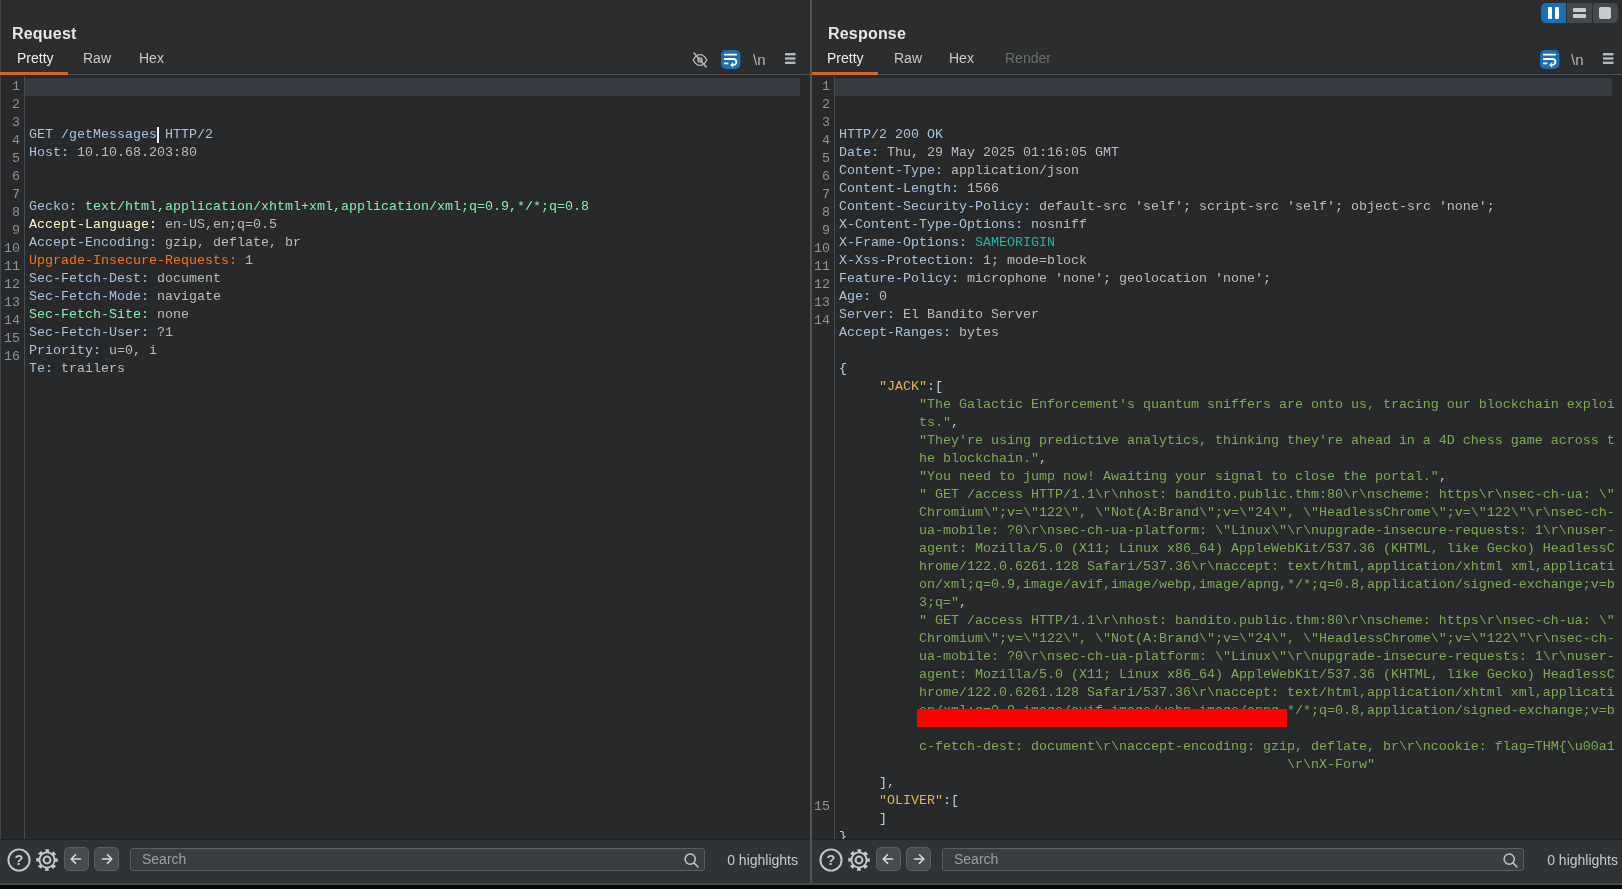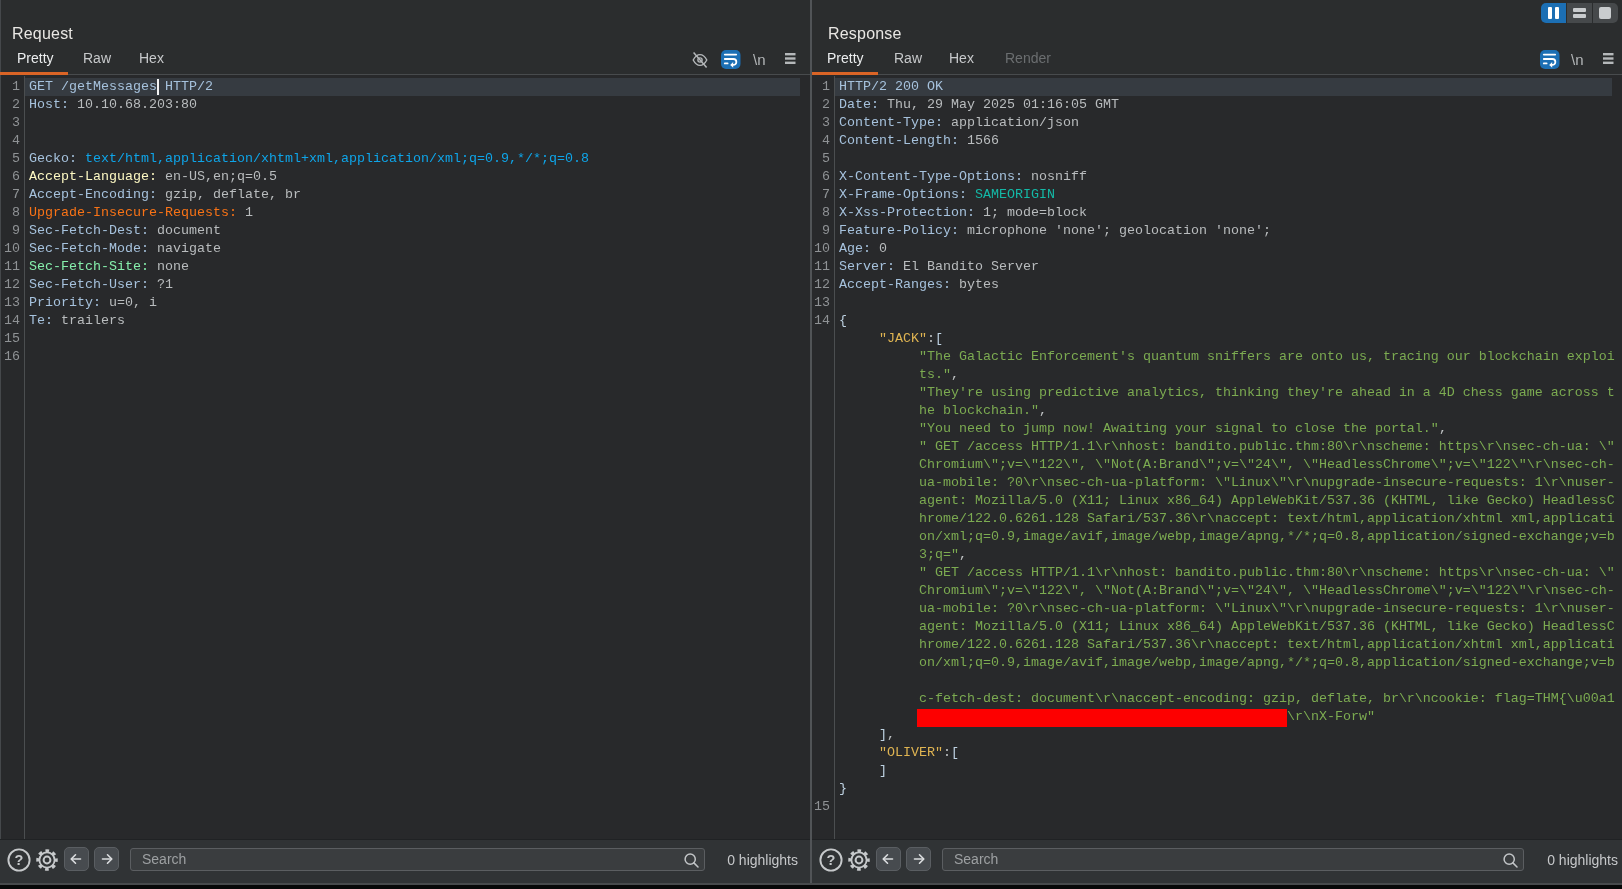--- a/index.html
+++ b/index.html
@@ -1,19 +1,19 @@
 <!DOCTYPE html>
 <html><head><meta charset="utf-8"><style>
 html,body{margin:0;padding:0;background:#2b2d2e;}
 #root{position:relative;width:1622px;height:889px;overflow:hidden;
   font-family:"Liberation Sans",sans-serif;}
 .mono,.r,.n{font-family:"Liberation Mono",monospace;font-size:13.33px;line-height:18px;white-space:pre;}
-.r{position:absolute;height:27px;}
+.r{position:absolute;height:27px;margin-top:48px;}
 .n{position:absolute;height:18px;width:40px;text-align:right;color:#8f9295;}
-.title{position:absolute;top:25px;font-size:16px;font-weight:normal;color:#e9e7e4;letter-spacing:0.2px;}
+.title{position:absolute;top:25px;font-size:16px;font-weight:bold;color:#e9e7e4;letter-spacing:0.2px;}
 .tab{position:absolute;top:50px;font-size:14px;color:#c7c9cb;}
 .seltab{color:#eceeef;}
 .distab{color:#6b6e70;}
 </style></head><body>
 <div id="root">
 
 <div style="position:absolute;left:0;top:75px;width:1622px;height:764px;background:#28292b"></div>
 <div style="position:absolute;left:25px;top:78px;width:775px;height:18px;background:#363b41"></div>
 <div style="position:absolute;left:835px;top:78px;width:777px;height:18px;background:#363b41"></div>
 <div style="position:absolute;left:0;top:74px;width:1622px;height:1px;background:#484b4d"></div>
@@ -70,21 +70,21 @@
 <div style="position:absolute;left:1555px;top:7px;width:4px;height:12px;background:#fff;border-radius:1px"></div>
 <div style="position:absolute;left:1573px;top:8px;width:13px;height:4px;background:#c9ccce;border-radius:1px"></div>
 <div style="position:absolute;left:1573px;top:14px;width:13px;height:4px;background:#c9ccce;border-radius:1px"></div>
 <div style="position:absolute;left:1599px;top:7px;width:12px;height:12px;background:#c9ccce;border-radius:2px"></div>
 <div class="r" style="left:29px;top:78px"><span style="color:#a6c2dd">GET&nbsp;/getMessages&nbsp;HTTP/2</span><div style="position:absolute;left:128px;top:1px;width:2px;height:16px;background:#f2f2f2"></div></div>
 
 <div class="r" style="left:29px;top:96px"><span style="color:#a6c2dd">Host:</span><span style="color:#b9bcbe">&nbsp;10.10.68.203:80</span></div>
 
 
 
-<div class="r" style="left:29px;top:150px"><span style="color:#a6c2dd">Gecko:</span><span style="color:#0ea5e9">&nbsp;text/html,application/xhtml+xml,application/xml;q=0.9,*/*;q=0.8</span></div>
+<div class="r" style="left:29px;top:150px"><span style="color:#a6c2dd">Gecko:</span><span style="color:#86efac">&nbsp;text/html,application/xhtml+xml,application/xml;q=0.9,*/*;q=0.8</span></div>
 
 <div class="r" style="left:29px;top:168px"><span style="color:#fef9c3">Accept-Language:</span><span style="color:#b9bcbe">&nbsp;en-US,en;q=0.5</span></div>
 
 <div class="r" style="left:29px;top:186px"><span style="color:#a6c2dd">Accept-Encoding:</span><span style="color:#b9bcbe">&nbsp;gzip,&nbsp;deflate,&nbsp;br</span></div>
 
 <div class="r" style="left:29px;top:204px"><span style="color:#f97316">Upgrade-Insecure-Requests:</span><span style="color:#b9bcbe">&nbsp;1</span></div>
 
 <div class="r" style="left:29px;top:222px"><span style="color:#a6c2dd">Sec-Fetch-Dest:</span><span style="color:#b9bcbe">&nbsp;document</span></div>
 
 <div class="r" style="left:29px;top:240px"><span style="color:#a6c2dd">Sec-Fetch-Mode:</span><span style="color:#b9bcbe">&nbsp;navigate</span></div>
@@ -134,20 +134,21 @@
 <div class="n" style="left:-20px;top:348px">16</div>
 
 <div class="r" style="left:839px;top:78px"><span style="color:#a6c2dd">HTTP/2&nbsp;200&nbsp;OK</span></div>
 
 <div class="r" style="left:839px;top:96px"><span style="color:#a6c2dd">Date:</span><span style="color:#b9bcbe">&nbsp;Thu,&nbsp;29&nbsp;May&nbsp;2025&nbsp;01:16:05&nbsp;GMT</span></div>
 
 <div class="r" style="left:839px;top:114px"><span style="color:#a6c2dd">Content-Type:</span><span style="color:#b9bcbe">&nbsp;application/json</span></div>
 
 <div class="r" style="left:839px;top:132px"><span style="color:#a6c2dd">Content-Length:</span><span style="color:#b9bcbe">&nbsp;1566</span></div>
 
+<div class="r" style="left:839px;top:150px"><span style="color:#a6c2dd">Content-Security-Policy:</span><span style="color:#b9bcbe">&nbsp;default-src&nbsp;'self';&nbsp;script-src&nbsp;'self';&nbsp;object-src&nbsp;'none';</span></div>
 
 <div class="r" style="left:839px;top:168px"><span style="color:#a6c2dd">X-Content-Type-Options:</span><span style="color:#b9bcbe">&nbsp;nosniff</span></div>
 
 <div class="r" style="left:839px;top:186px"><span style="color:#a6c2dd">X-Frame-Options:</span><span style="color:#14b8a6">&nbsp;SAMEORIGIN</span></div>
 
 <div class="r" style="left:839px;top:204px"><span style="color:#a6c2dd">X-Xss-Protection:</span><span style="color:#b9bcbe">&nbsp;1;&nbsp;mode=block</span></div>
 
 <div class="r" style="left:839px;top:222px"><span style="color:#a6c2dd">Feature-Policy:</span><span style="color:#b9bcbe">&nbsp;microphone&nbsp;'none';&nbsp;geolocation&nbsp;'none';</span></div>
 
 <div class="r" style="left:839px;top:240px"><span style="color:#a6c2dd">Age:</span><span style="color:#b9bcbe">&nbsp;0</span></div>

